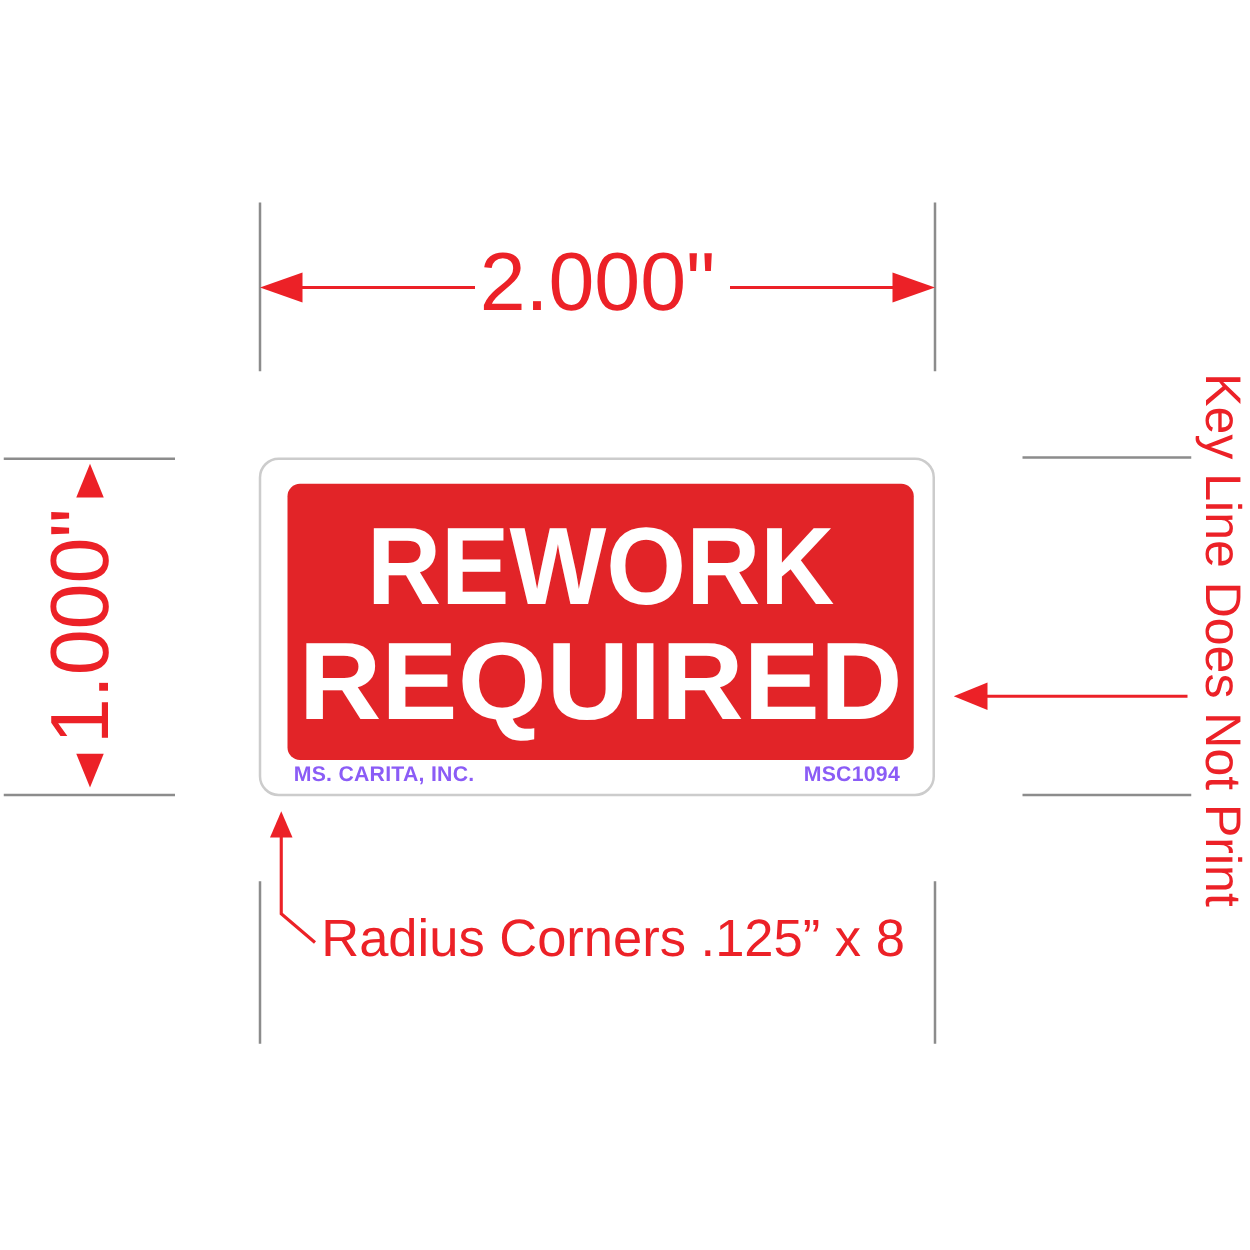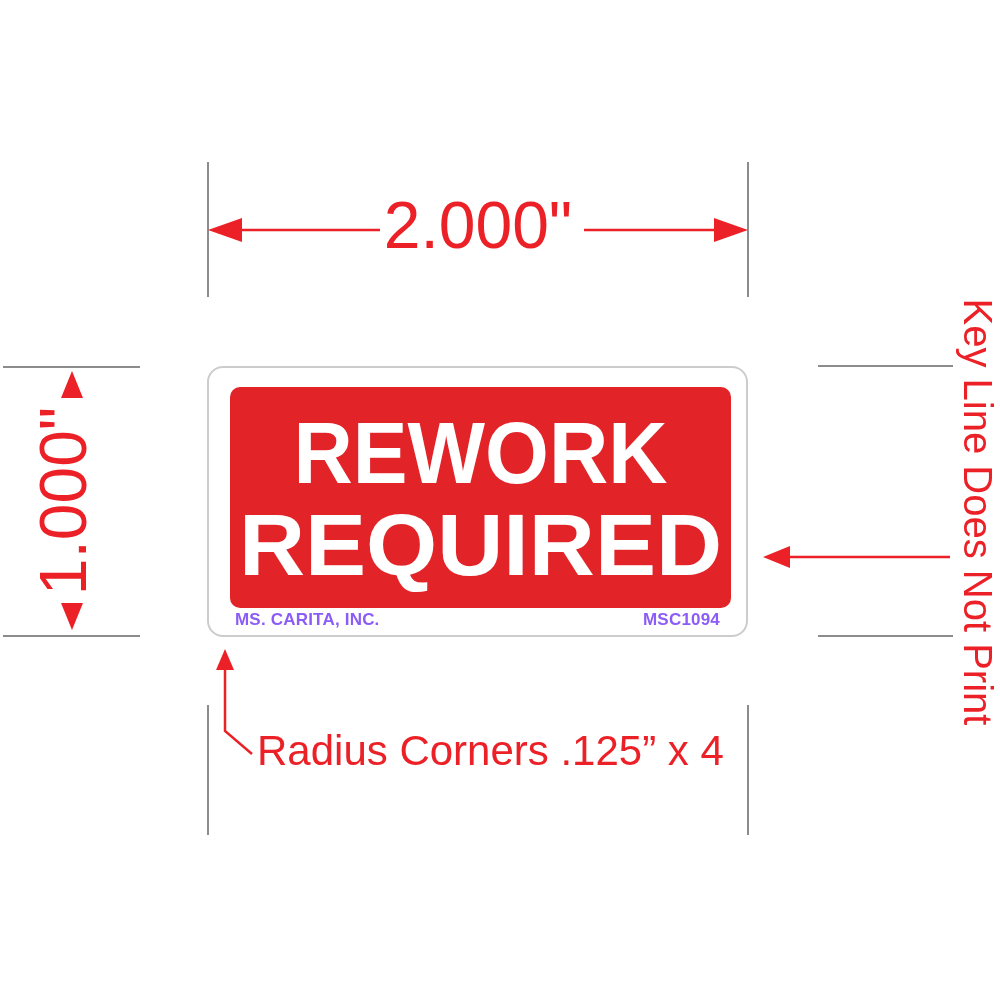--- a/index.html
+++ b/index.html
@@ -71,21 +71,21 @@
     </g>
     <g>
       <polygon points="225,649 216,670 234,670"></polygon>
       <polyline points="225,666 225,731 252,754"></polyline>
     </g>
   </svg>
 
   <div class="ann-text dim-h">2.000"</div>
   <div class="ann-text dim-v">1.000"</div>
   <div class="ann-text keyline">Key Line Does Not Print</div>
-  <div class="ann-text radius">Radius Corners .125” x 4</div>
+  <div class="ann-text radius">Radius Corners .125” x 8</div>
 
   <div class="card">
     <div class="redbox">
       <svg viewBox="0 0 501 221" width="501" height="221">
         <text x="250.5" y="96" textLength="374" lengthAdjust="spacingAndGlyphs">REWORK</text>
         <text x="250.5" y="188" textLength="483" lengthAdjust="spacingAndGlyphs">REQUIRED</text>
       </svg>
     </div>
     <div class="card-footer">
       <span>MS. CARITA, INC.</span>

